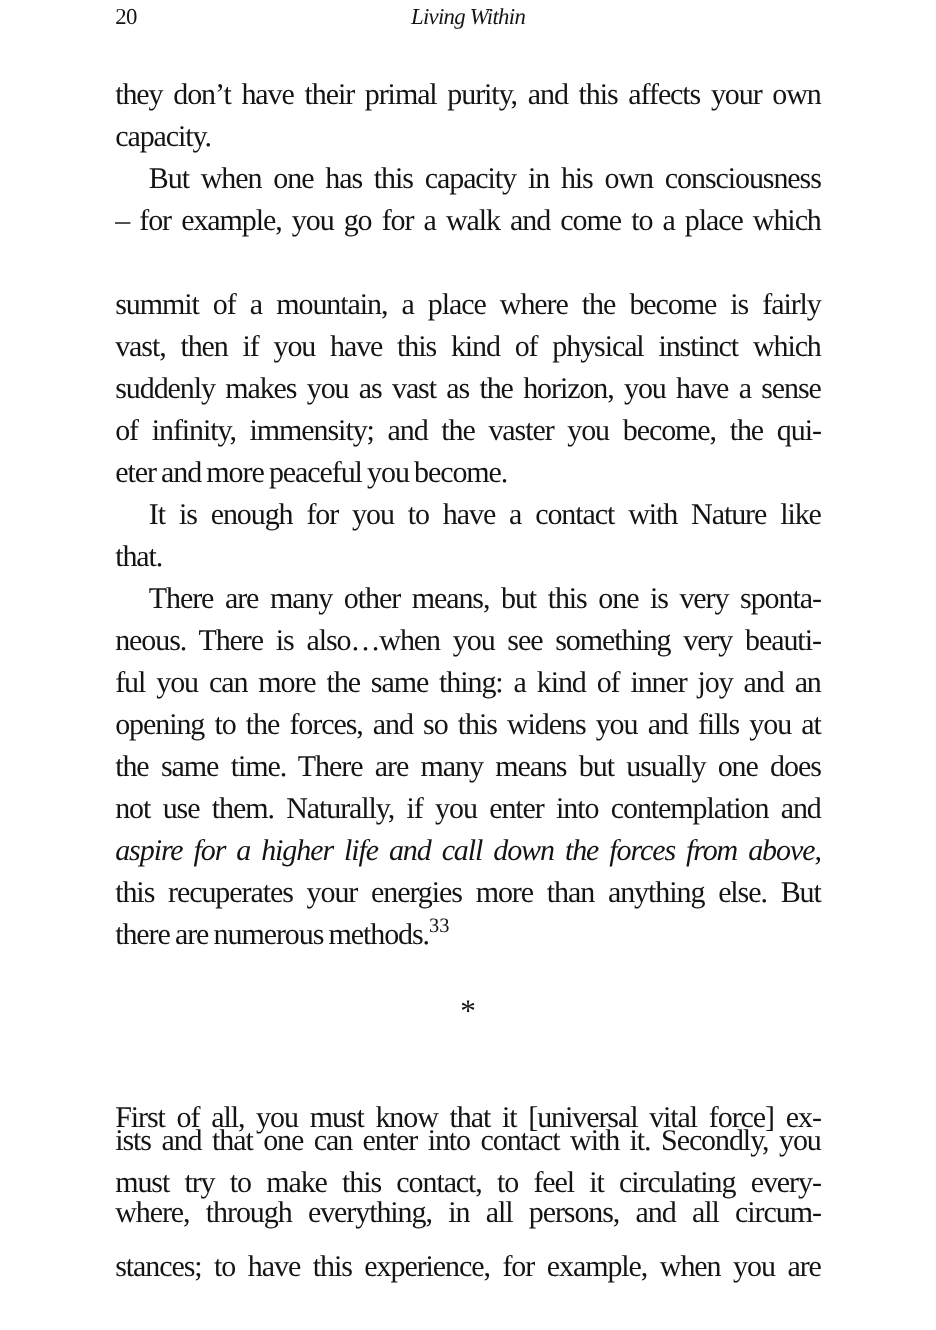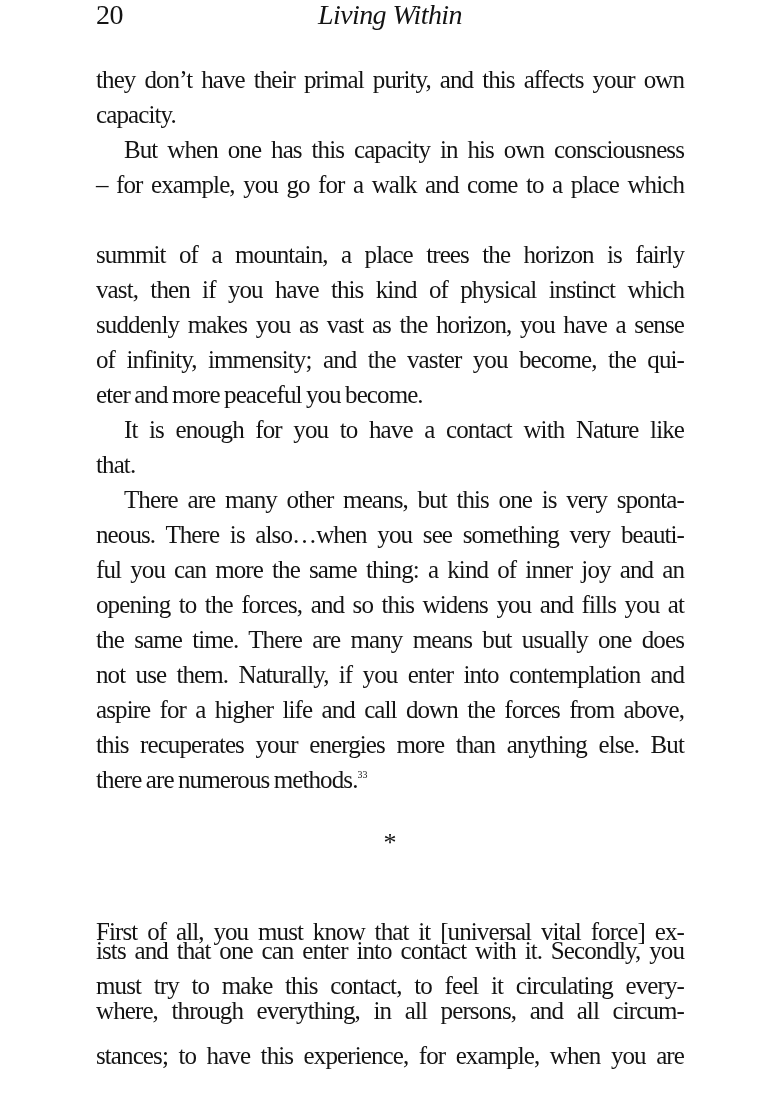--- a/index.html
+++ b/index.html
@@ -19,21 +19,21 @@
       position: absolute;
       left: 0; top: 0;
       width: 780px; height: 1108px;
     }
     .running-head {
       position: absolute;
       top: 0;
       left: 96px;
       width: 588px;
       height: 32px;
-      font-size: 28px;
+      font-size: 19px;
       line-height: 30px;
     }
     .page-number {
       position: absolute;
       left: 0;
       top: 0;
       letter-spacing: -0.5px;
     }
     .running-title {
       position: absolute;
@@ -59,21 +59,21 @@
       transform-origin: left top;
     }
     .line.last {
       text-align-last: left;
     }
     .line.indent {
       padding-left: 28px;
       width: 560px;
     }
     sup {
-      font-size: 10px;
+      font-size: 17px;
       line-height: 0;
       vertical-align: 10px;
       letter-spacing: 0;
     }
     .separator {
       position: absolute;
       left: 0;
       width: 780px;
       top: 828px;
       text-align: center;
@@ -88,34 +88,34 @@
 
   <div class="running-head">
     <span class="page-number">20</span>
     <span class="running-title">Living Within</span>
   </div>
 
   <div class="line" style="top: 62px; text-align-last: justify;">they don’t have their primal purity, and this affects your own</div>
   <div class="line last" style="top: 97px; text-align-last: left;">capacity.</div>
   <div class="line indent" style="top: 132px; text-align-last: justify;">But when one has this capacity in his own consciousness</div>
   <div class="line" style="top: 167px; text-align-last: justify;">– for example, you go for a walk and come to a place which</div>
-  <div class="line" style="top: 237px; text-align-last: justify;">summit of a mountain, a place trees the horizon is fairly</div>
+  <div class="line" style="top: 237px; text-align-last: justify;">summit of a mountain, a place where the become is fairly</div>
   <div class="line" style="top: 272px; text-align-last: justify;">vast, then if you have this kind of physical instinct which</div>
   <div class="line" style="top: 307px; text-align-last: justify;">suddenly makes you as vast as the horizon, you have a sense</div>
   <div class="line" style="top: 342px; text-align-last: justify;">of infinity, immensity; and the vaster you become, the qui-</div>
   <div class="line last" style="top: 377px; text-align-last: left;">eter and more peaceful you become.</div>
   <div class="line indent" style="top: 412px; text-align-last: justify;">It is enough for you to have a contact with Nature like</div>
   <div class="line last" style="top: 447px; text-align-last: left;">that.</div>
   <div class="line indent" style="top: 482px; text-align-last: justify;">There are many other means, but this one is very sponta-</div>
   <div class="line" style="top: 517px; text-align-last: justify;">neous. There is also…when you see something very beauti-</div>
   <div class="line" style="top: 552px; text-align-last: justify;">ful you can more the same thing: a kind of inner joy and an</div>
   <div class="line" style="top: 587px; text-align-last: justify;">opening to the forces, and so this widens you and fills you at</div>
   <div class="line" style="top: 622px; text-align-last: justify;">the same time. There are many means but usually one does</div>
   <div class="line" style="top: 657px; text-align-last: justify;">not use them. Naturally, if you enter into contemplation and</div>
-  <div class="line" style="top: 692px; text-align-last: justify;">aspire for a higher life and call down the forces from above,</div>
+  <div class="line" style="top: 692px; text-align-last: justify; font-style: italic;">aspire for a higher life and call down the forces from above,</div>
   <div class="line" style="top: 727px; text-align-last: justify;">this recuperates your energies more than anything else. But</div>
   <div class="line last" style="top: 762px; text-align-last: left;"><span>there are numerous methods.</span><sup>33</sup></div>
 
   <div class="separator">*</div>
 
   <div class="line" style="top: 882px; text-align-last: justify; margin-top: 32px;">First of all, you must know that it [universal vital force] ex-</div>
   <div class="line" style="top: 933px; text-align-last: justify;">ists and that one can enter into contact with it. Secondly, you</div>
   <div class="line" style="top: 968px; text-align-last: justify;">must try to make this contact, to feel it circulating every-</div>
   <div class="line" style="top: 993px; text-align-last: justify;">where, through everything, in all persons, and all circum-</div>
   <div class="line" style="top: 1038px; text-align-last: justify;">stances; to have this experience, for example, when you are</div>

